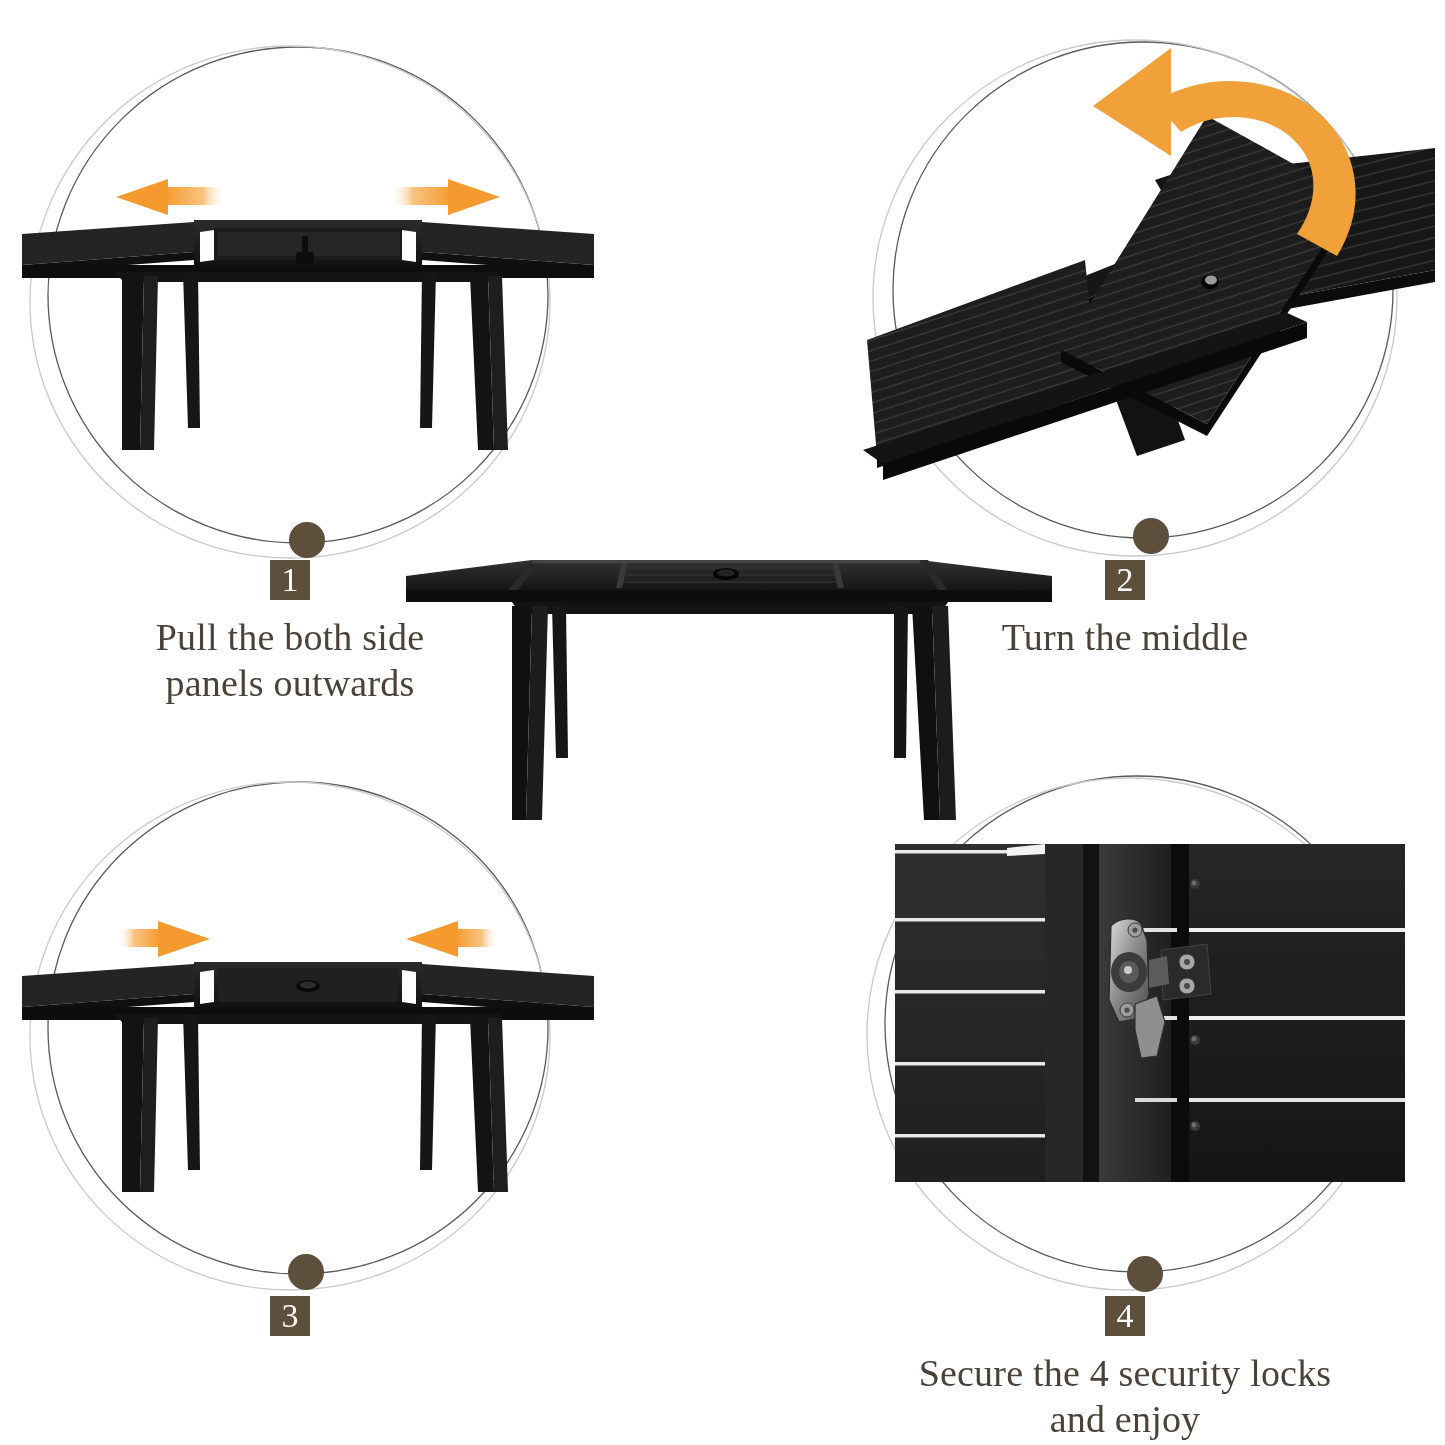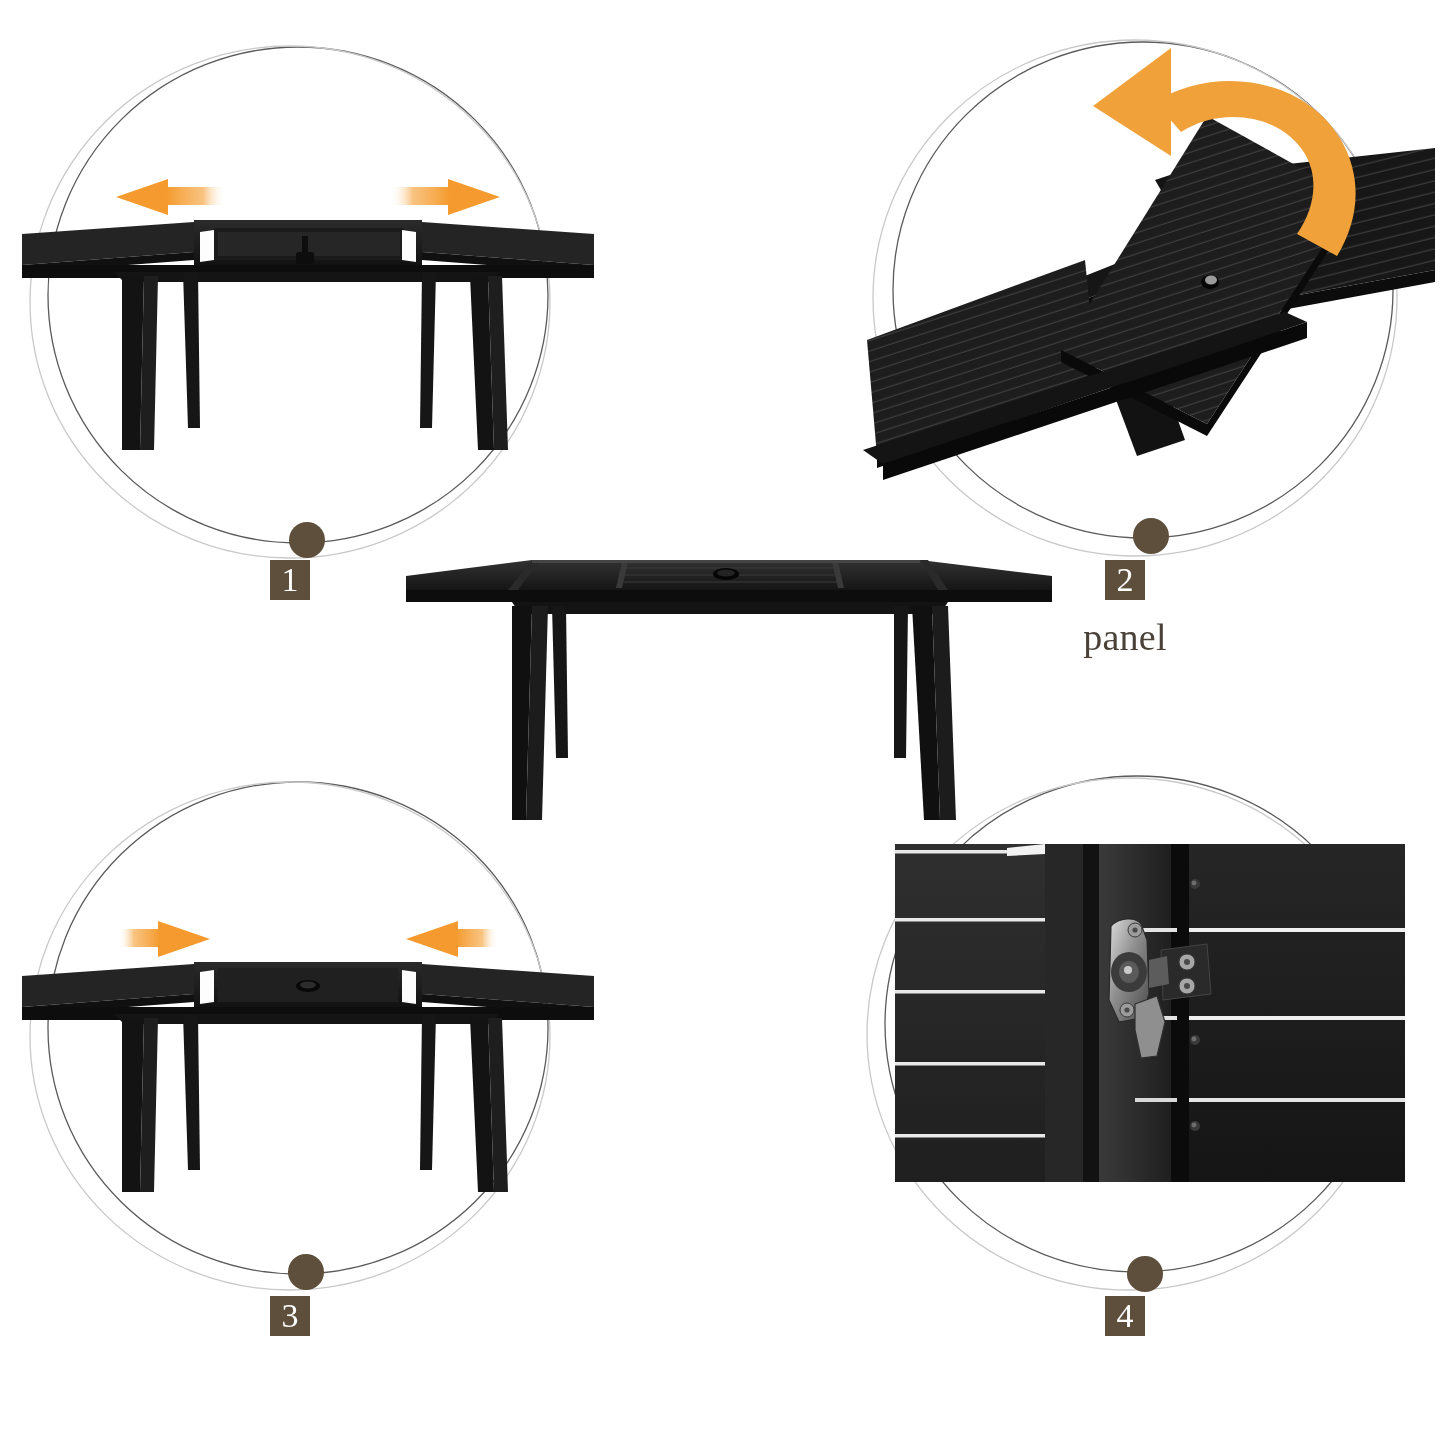--- a/index.html
+++ b/index.html
@@ -426,30 +426,38 @@
       <path d="M132,58 L148,58 L142,272 L126,272 Z" fill="#1c1c1c"></path>
       <path d="M152,58 L166,58 L168,210 L156,210 Z" fill="#161616"></path>
       <path d="M494,58 L508,58 L506,210 L494,210 Z" fill="#161616"></path>
       <path d="M512,58 L532,58 L540,272 L524,272 Z" fill="#101010"></path>
       <path d="M532,58 L548,58 L556,272 L540,272 Z" fill="#1c1c1c"></path>
     </svg>
   </div>
 
   <div class="caption cap-1">
     <div class="badge">1</div>
+    <div class="cap-text">
+      <div>Pull the both side</div>
+      <div>panels outwards</div>
+    </div>
   </div>
 
   <div class="caption cap-2">
     <div class="badge">2</div>
     <div class="cap-text">
-      <div>panel</div>
+      <div>Turn the middle</div>
     </div>
   </div>
 
   <div class="caption cap-3">
     <div class="badge">3</div>
   </div>
 
   <div class="caption cap-4">
     <div class="badge">4</div>
+    <div class="cap-text">
+      <div>Secure the 4 security locks</div>
+      <div>and enjoy</div>
+    </div>
   </div>
 
 </div>
 
 </body></html>

